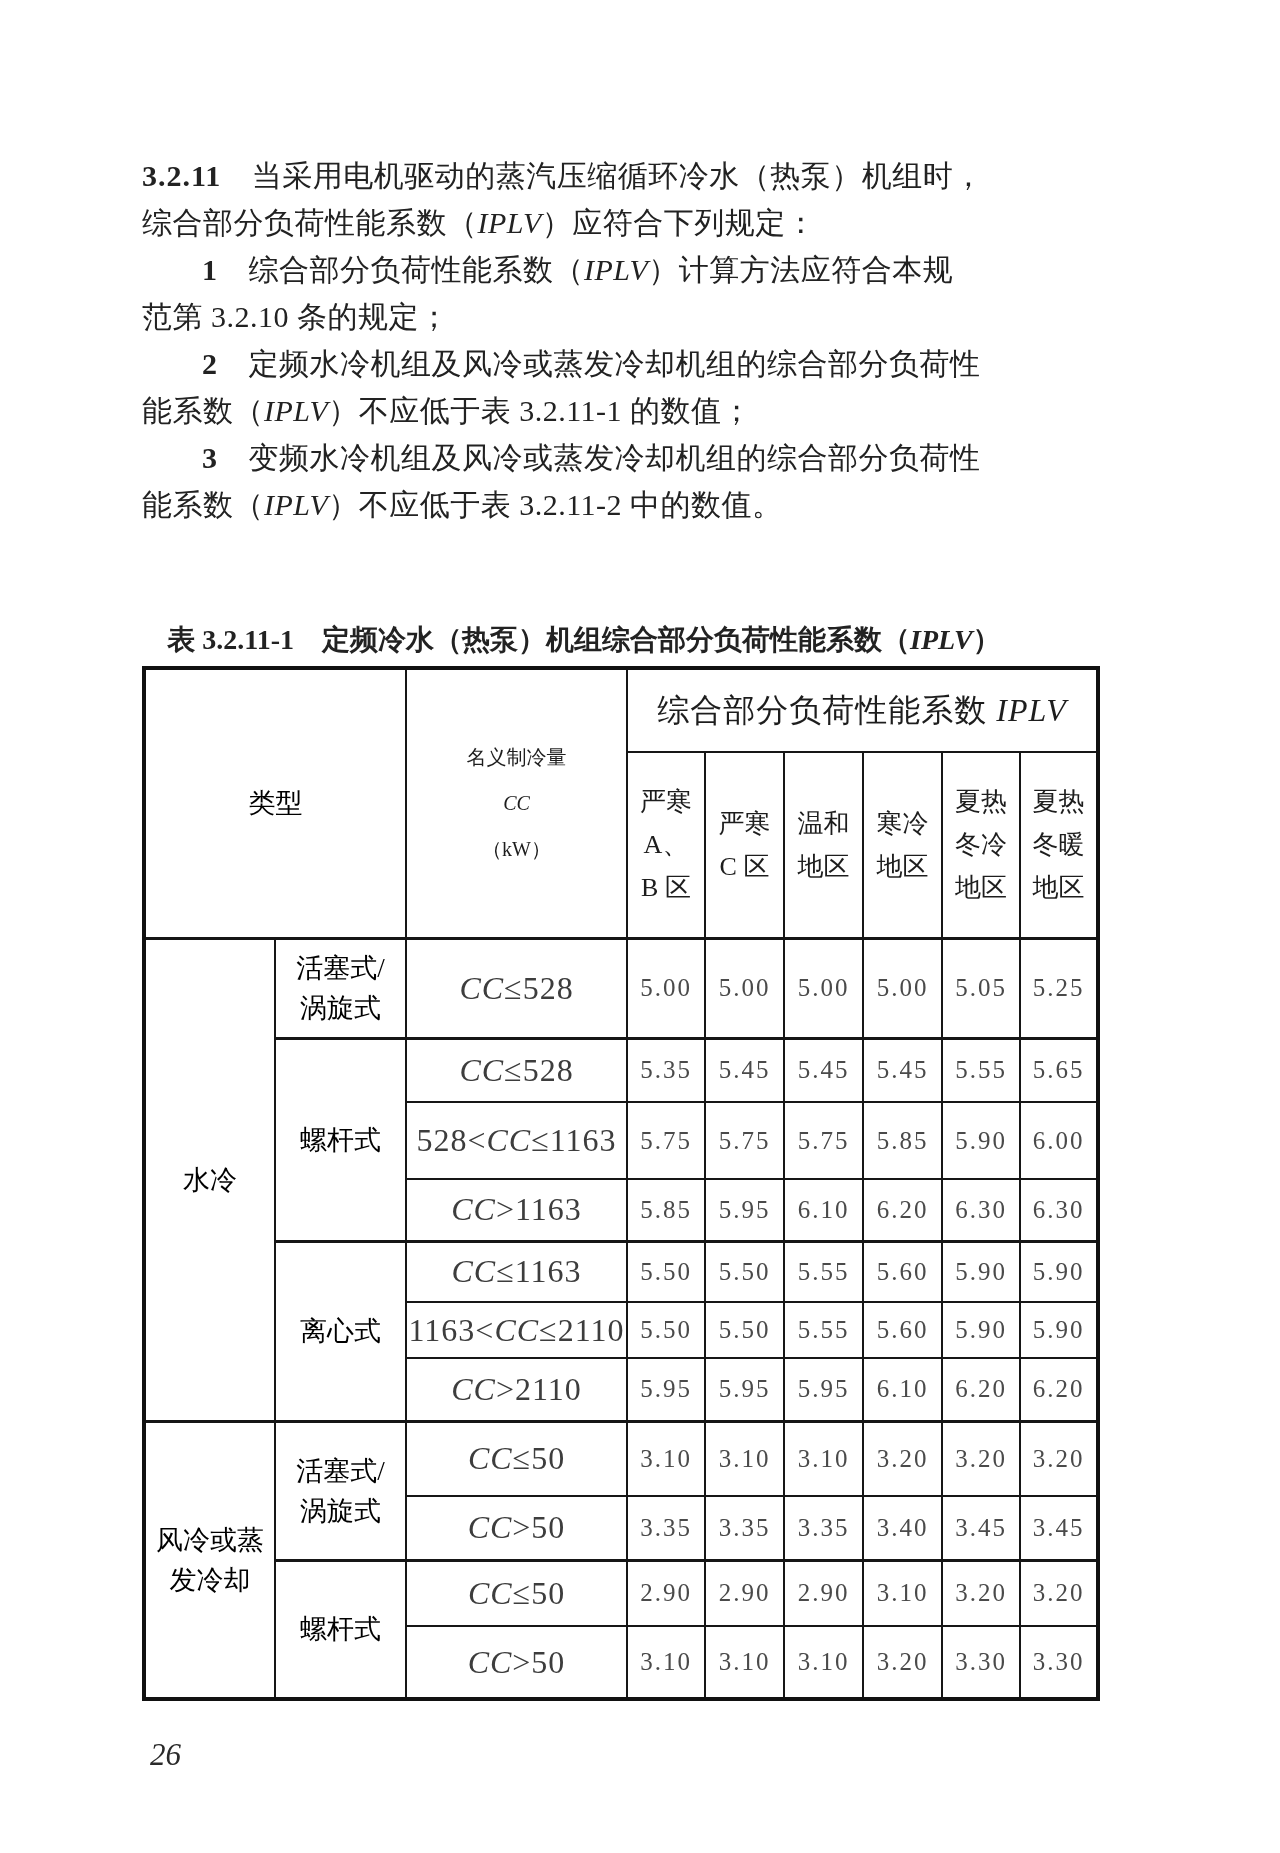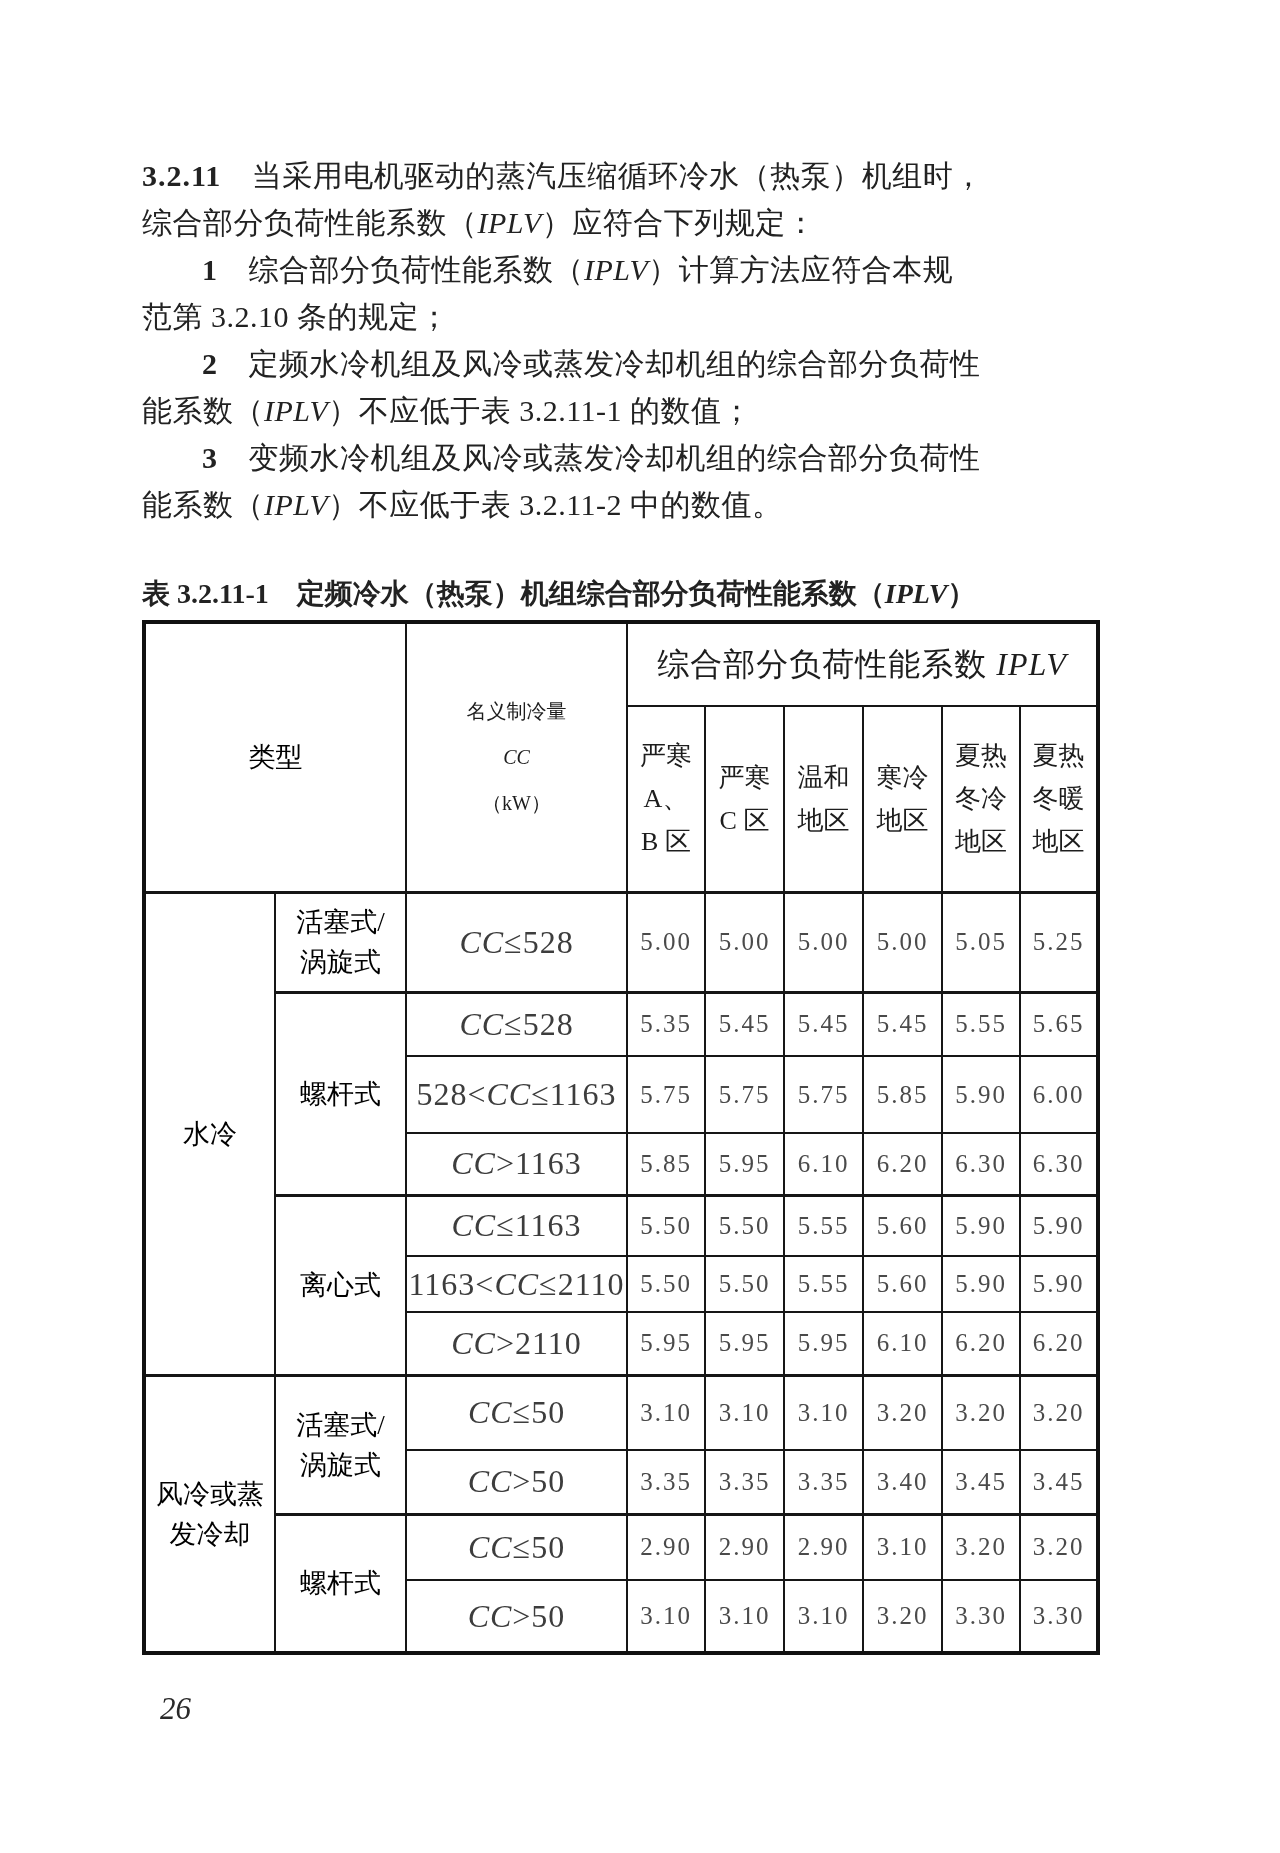--- a/index.html
+++ b/index.html
@@ -10,39 +10,39 @@
 
   
   .para{margin-top:152px;width:812px;}
   .pline{font-size:30px;line-height:47px;white-space:nowrap;letter-spacing:.5px;}
   .pline .pb{font-weight:bold;letter-spacing:1px;}
   .ind{padding-left:60px;}
   .it{font-style:italic;font-family:"Liberation Serif","DejaVu Serif",serif;}
   .bi{font-style:italic;font-weight:bold;}
 
   
-  .tbl-title{margin-top:48px;width:954px;padding-right:70px;
+  .tbl-title{margin-top:94px;width:954px;text-align:center;padding-right:70px;
              box-sizing:border-box;font-size:28px;font-weight:bold;line-height:36px;white-space:nowrap;}
 
   
   table.iplv{border-collapse:collapse;table-layout:fixed;width:954px;margin-top:8px;
              border:4px solid #111;}
   table.iplv td{border:2px solid #161616;text-align:center;vertical-align:middle;
                 padding:0;overflow:hidden;}
   tr.gsep > td{border-top-width:3px;}
   tr.hdr1 > td{border-bottom-width:2px;}
   .prelines{white-space:pre-line;}
   .lab{font-size:27px;line-height:40px;color:#000000;}
   .zone{font-size:26px;line-height:43px;color:#1d1d1d;}
   .spanhead{font-size:32px;letter-spacing:1px;color:#1d1d1d;}
   .cchead{font-size:20px;line-height:46px;color:#1d1d1d;}
   .cc{font-size:32px;color:#3d3d3d;letter-spacing:1px;}
   .val{font-size:25px;color:#4a4a4a;letter-spacing:2px;}
 
-  .pagenum{margin-top:36px;margin-left:18px;font-size:31px;color:#2a2a2a;font-style:italic;
+  .pagenum{margin-top:36px;margin-left:8px;font-size:31px;color:#2a2a2a;font-style:italic;
            font-family:"Liberation Serif","DejaVu Serif",serif;}
 </style>
 </head>
 <body>
 
 <div class="page">
   <div class="content">
 
     <div class="para">
       <div class="pline"><span class="pb">3.2.11</span><span>　当采用电机驱动的蒸汽压缩循环冷水（热泵）机组时，</span><span class="it"></span><span></span></div>

